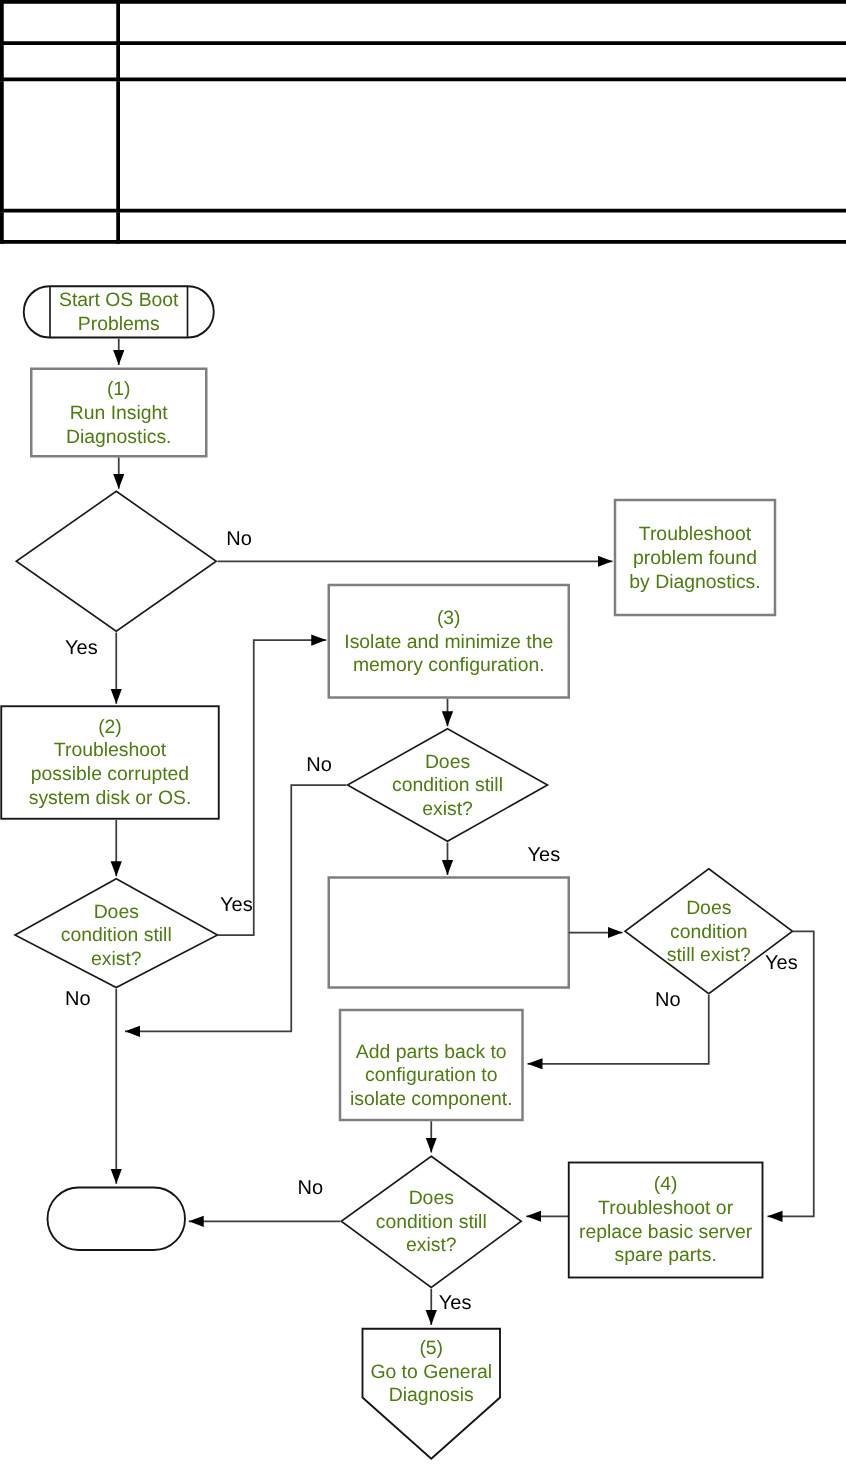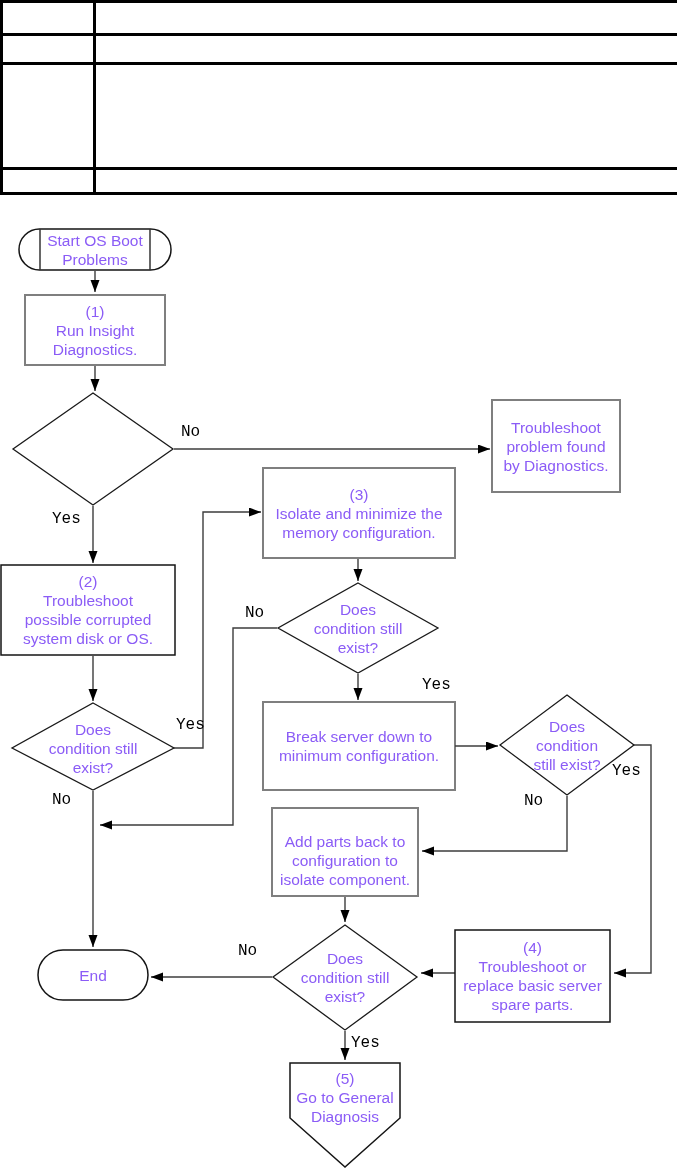--- a/index.html
+++ b/index.html
@@ -41,28 +41,27 @@
   
   .lbl {
     position: absolute;
     display: flex;
     align-items: center;
     justify-content: center;
     text-align: center;
     white-space: pre-line;
     font-size: 15.5px;
     line-height: 19px;
-    color: #8b5cf6;
+    color: #4d7c0f;
   }
   .elbl {
     position: absolute;
     font-size: 16px;
     line-height: 18px;
     color: #000;
-    font-family: Liberation Mono, monospace;
   }
 </style>
 </head>
 <body>
 
 <div class="page">
 
   <table class="top-table">
     <colgroup>
         <col style="width:93px">
@@ -184,41 +183,38 @@
 system disk or OS.</div>
 
   <div class="lbl" style="left:25px; top:717px; width:136px; height:62px;">Does
 condition still
 exist?</div>
 
   <div class="lbl" style="left:293px; top:598px; width:130px; height:60px;">Does
 condition still
 exist?</div>
 
-  <div class="lbl" style="left:265px; top:704px; width:188px; height:84px;">Break server down to
-minimum configuration.</div>
 
   <div class="lbl" style="left:508px; top:707px; width:118px; height:76px;">Does
 condition
 still exist?</div>
 
   <div class="lbl" style="left:274px; top:810px; width:142px; height:100px;">Add parts back to
 configuration to
 isolate component.</div>
 
   <div class="lbl" style="left:283px; top:939px; width:124px; height:76px;">Does
 condition still
 exist?</div>
 
   <div class="lbl" style="left:457px; top:932px; width:151px; height:88px;">(4)
 Troubleshoot or
 replace basic server
 spare parts.</div>
 
-  <div class="lbl" style="left:38px; top:950px; width:110px; height:50px;">End</div>
 
   <div class="lbl" style="left:292px; top:1068px; width:106px; height:58px;">(5)
 Go to General
 Diagnosis</div>
 
   <div class="elbl" style="left:181px; top:423px;">No</div>
 
   <div class="elbl" style="left:52px; top:510px;">Yes</div>
 
   <div class="elbl" style="left:176px; top:716px;">Yes</div>

